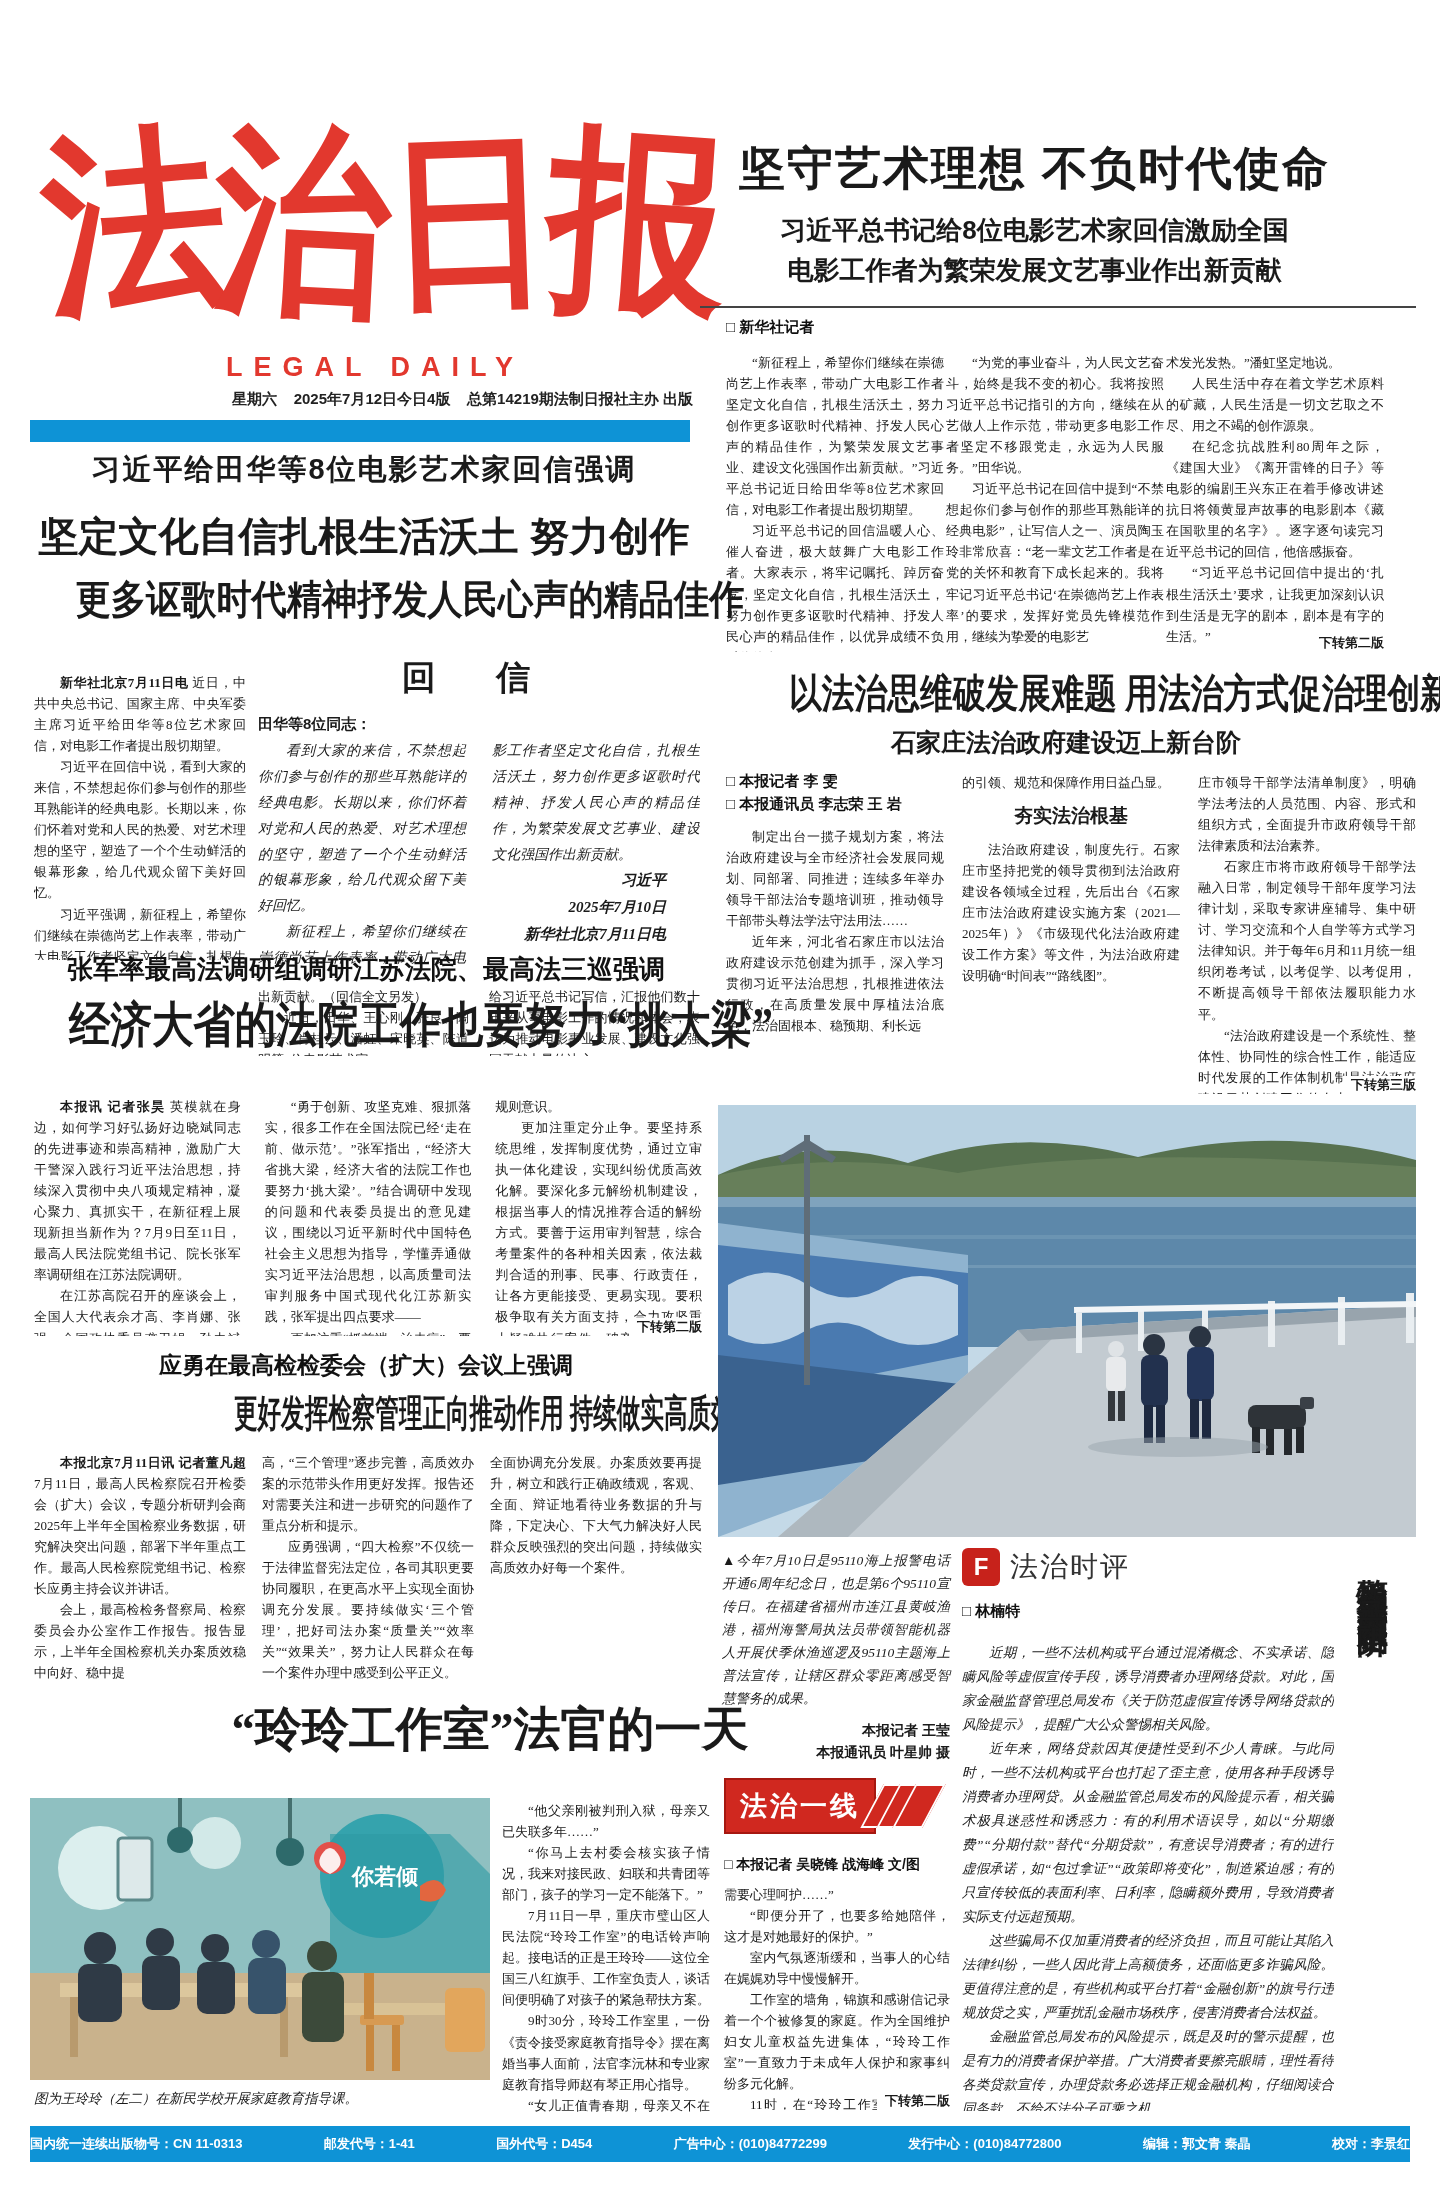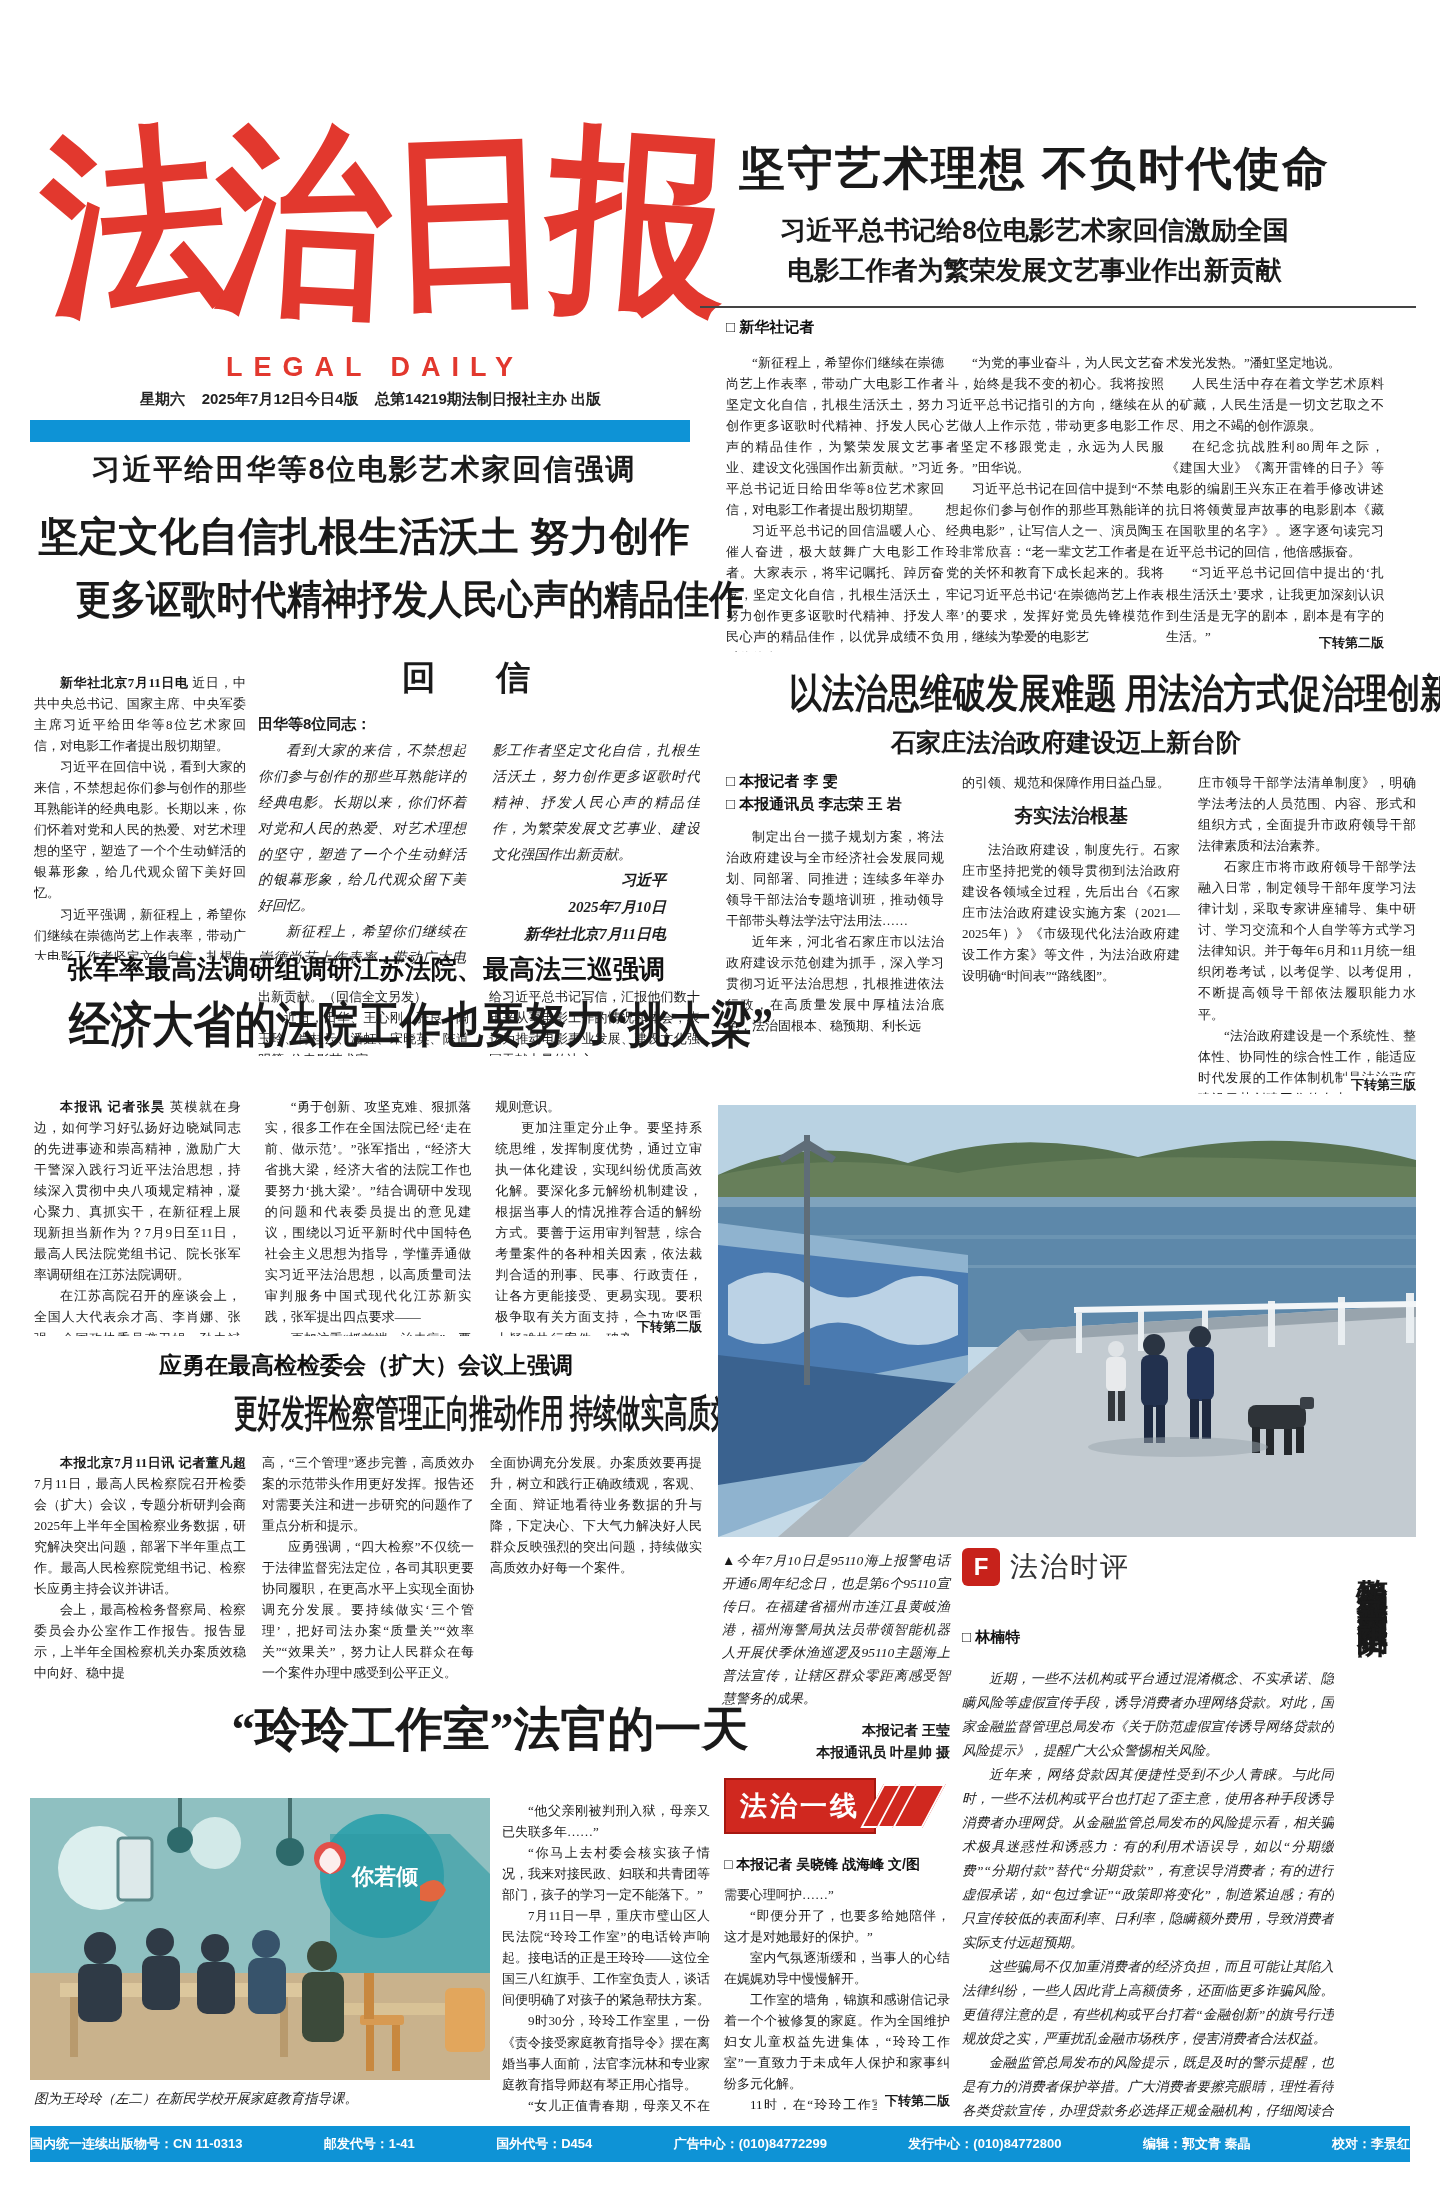--- a/index.html
+++ b/index.html
@@ -12,21 +12,21 @@
   .calligraphy{left:45px;top:88px;width:650px;height:270px;text-align:center;color:#e2382e;
     font-family:"DejaVu Serif","Liberation Serif",serif;font-weight:bold;font-size:178px;line-height:265px;
     letter-spacing:-10px;white-space:nowrap;}
   .mast-c{display:inline-block;}
   .mast-c:nth-child(1){transform:rotate(-5deg) scale(1.02,1.1);}
   .mast-c:nth-child(2){transform:rotate(3deg) scale(0.98,1.14);}
   .mast-c:nth-child(3){transform:rotate(-2deg) scale(0.92,1.05);}
   .mast-c:nth-child(4){transform:rotate(4deg) scale(1.0,1.12);}
   .legal{left:55px;top:352px;width:640px;text-align:center;color:#e2382e;font-weight:bold;
     font-size:27px;letter-spacing:11px;}
-  .dateline{left:48px;top:390px;width:645px;display:flex;justify-content:center;
+  .dateline{left:48px;top:390px;width:645px;display:flex;justify-content:flex-end;
     font-size:15px;font-weight:bold;color:#222;}
   .dateline span{white-space:nowrap;}
   .bar{background:#0e93d6;}
   
   .bp{margin:0;text-indent:2em;font-size:13px;line-height:1.62;text-align:justify;
       font-family:"Liberation Serif","DejaVu Serif",serif;}
   .bp.noind{text-indent:0;}
   .colwrap{display:flex;}
   .tcol{position:relative;overflow:hidden;}
   .jump{position:absolute;right:0;bottom:0;background:#fff;font-weight:bold;font-size:13px;
@@ -283,21 +283,21 @@
     <p class="cap"><span>▲</span><span>今年7月10日是95110海上报警电话开通6周年纪念日，也是第6个95110宣传日。在福建省福州市连江县黄岐渔港，福州海警局执法员带领智能机器人开展伏季休渔巡逻及95110主题海上普法宣传，让辖区群众零距离感受智慧警务的成果。</span></p>
     <div class="credit" style="margin-top:8px;">本报记者 王莹</div>
     <div class="credit">本报通讯员 叶星帅  摄</div>
   </div>
 
   <div class="abs cmt" style="left:962px;top:1548px;width:372px;">
     <div class="cmt-head">
       <div class="cmt-logo">F</div>
       <div class="cmt-title">法治时评</div>
     </div>
-    <div class="byline" style="margin:42px 0 20px 0;">□ 林楠特</div>
+    <div class="byline" style="margin:16px 0 20px 0;">□ 林楠特</div>
     <div style="height:470px;overflow:hidden;">
       <p>近期，一些不法机构或平台通过混淆概念、不实承诺、隐瞒风险等虚假宣传手段，诱导消费者办理网络贷款。对此，国家金融监督管理总局发布《关于防范虚假宣传诱导网络贷款的风险提示》，提醒广大公众警惕相关风险。</p>
       <p>近年来，网络贷款因其便捷性受到不少人青睐。与此同时，一些不法机构或平台也打起了歪主意，使用各种手段诱导消费者办理网贷。从金融监管总局发布的风险提示看，相关骗术极具迷惑性和诱惑力：有的利用术语误导，如以“分期缴费”“分期付款”替代“分期贷款”，有意误导消费者；有的进行虚假承诺，如“包过拿证”“政策即将变化”，制造紧迫感；有的只宣传较低的表面利率、日利率，隐瞒额外费用，导致消费者实际支付远超预期。</p>
       <p>这些骗局不仅加重消费者的经济负担，而且可能让其陷入法律纠纷，一些人因此背上高额债务，还面临更多诈骗风险。更值得注意的是，有些机构或平台打着“金融创新”的旗号行违规放贷之实，严重扰乱金融市场秩序，侵害消费者合法权益。</p>
       <p>金融监管总局发布的风险提示，既是及时的警示提醒，也是有力的消费者保护举措。广大消费者要擦亮眼睛，理性看待各类贷款宣传，办理贷款务必选择正规金融机构，仔细阅读合同条款，不给不法分子可乘之机。</p>
 
     </div>
   </div>
 
   <div class="abs vtitle" style="left:1348px;top:1554px;height:566px;">警惕虚假宣传诱导消费者落入网贷陷阱</div>

